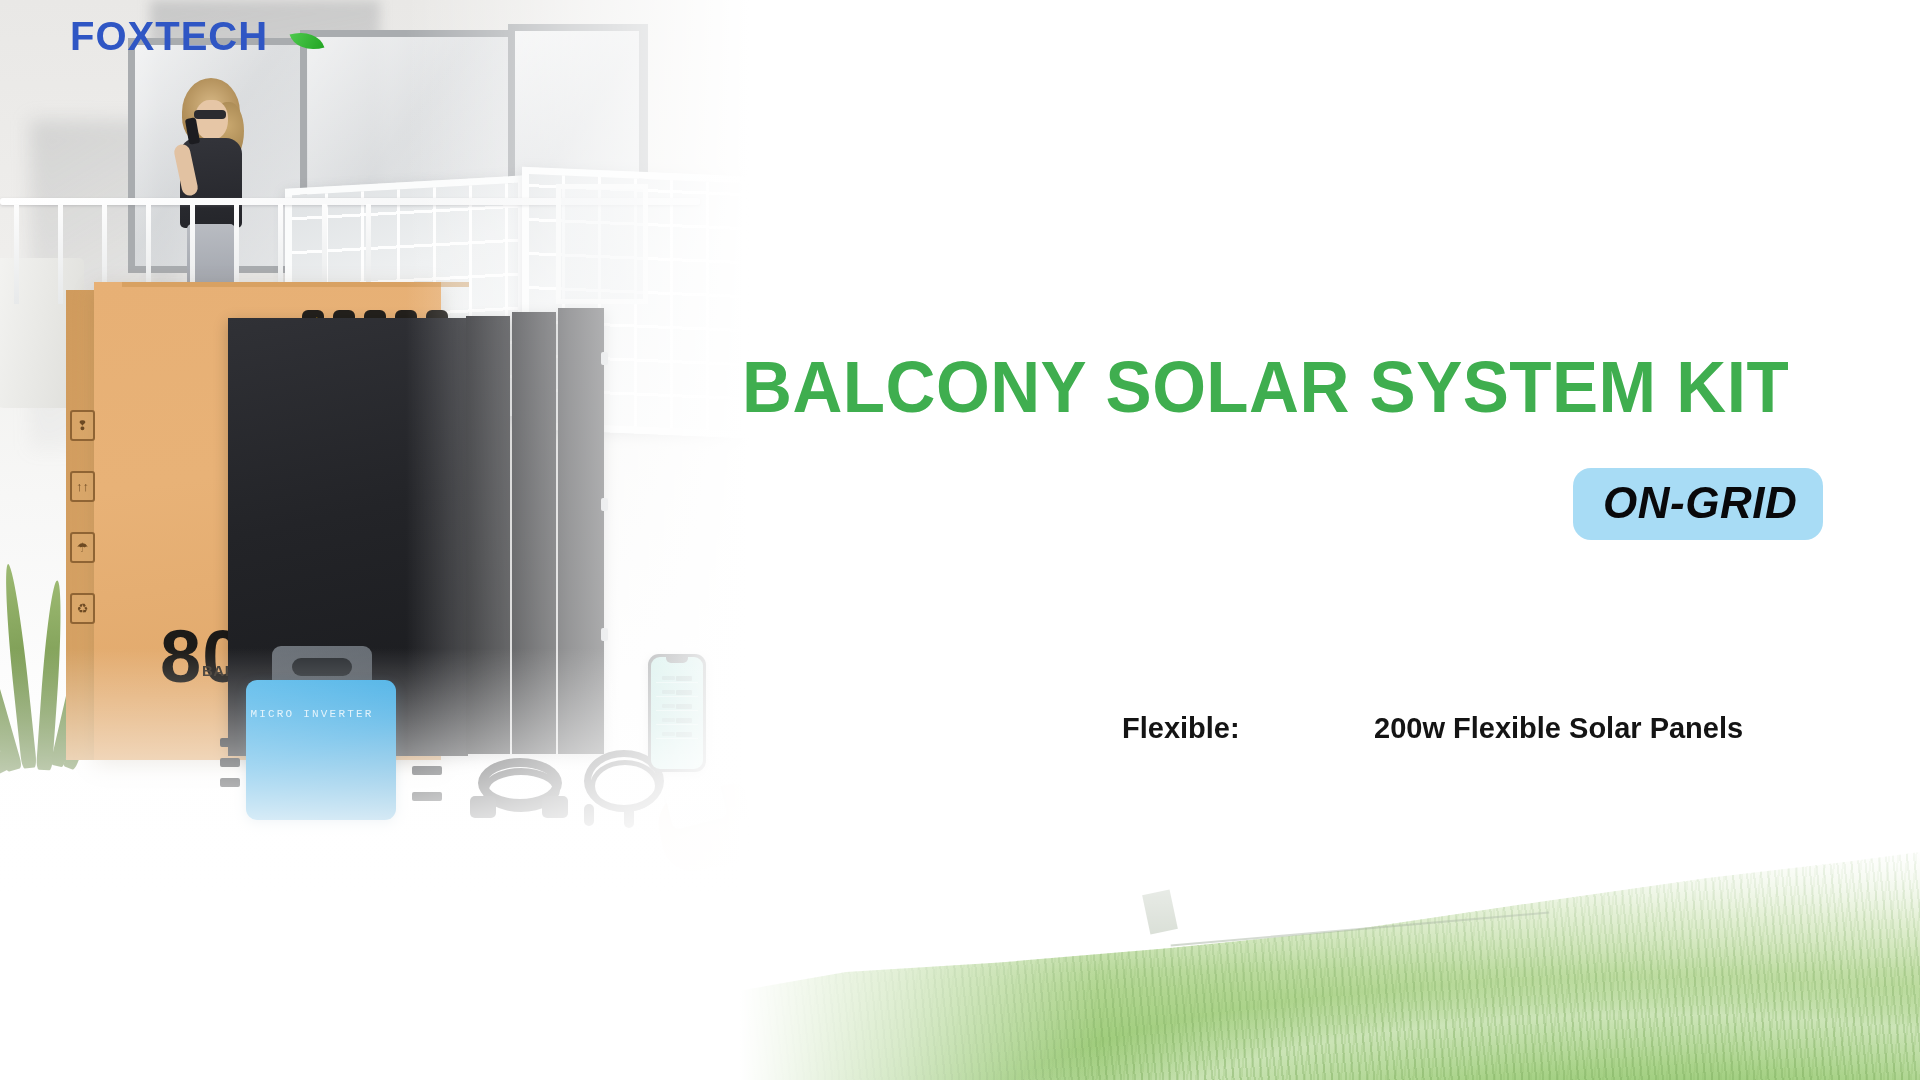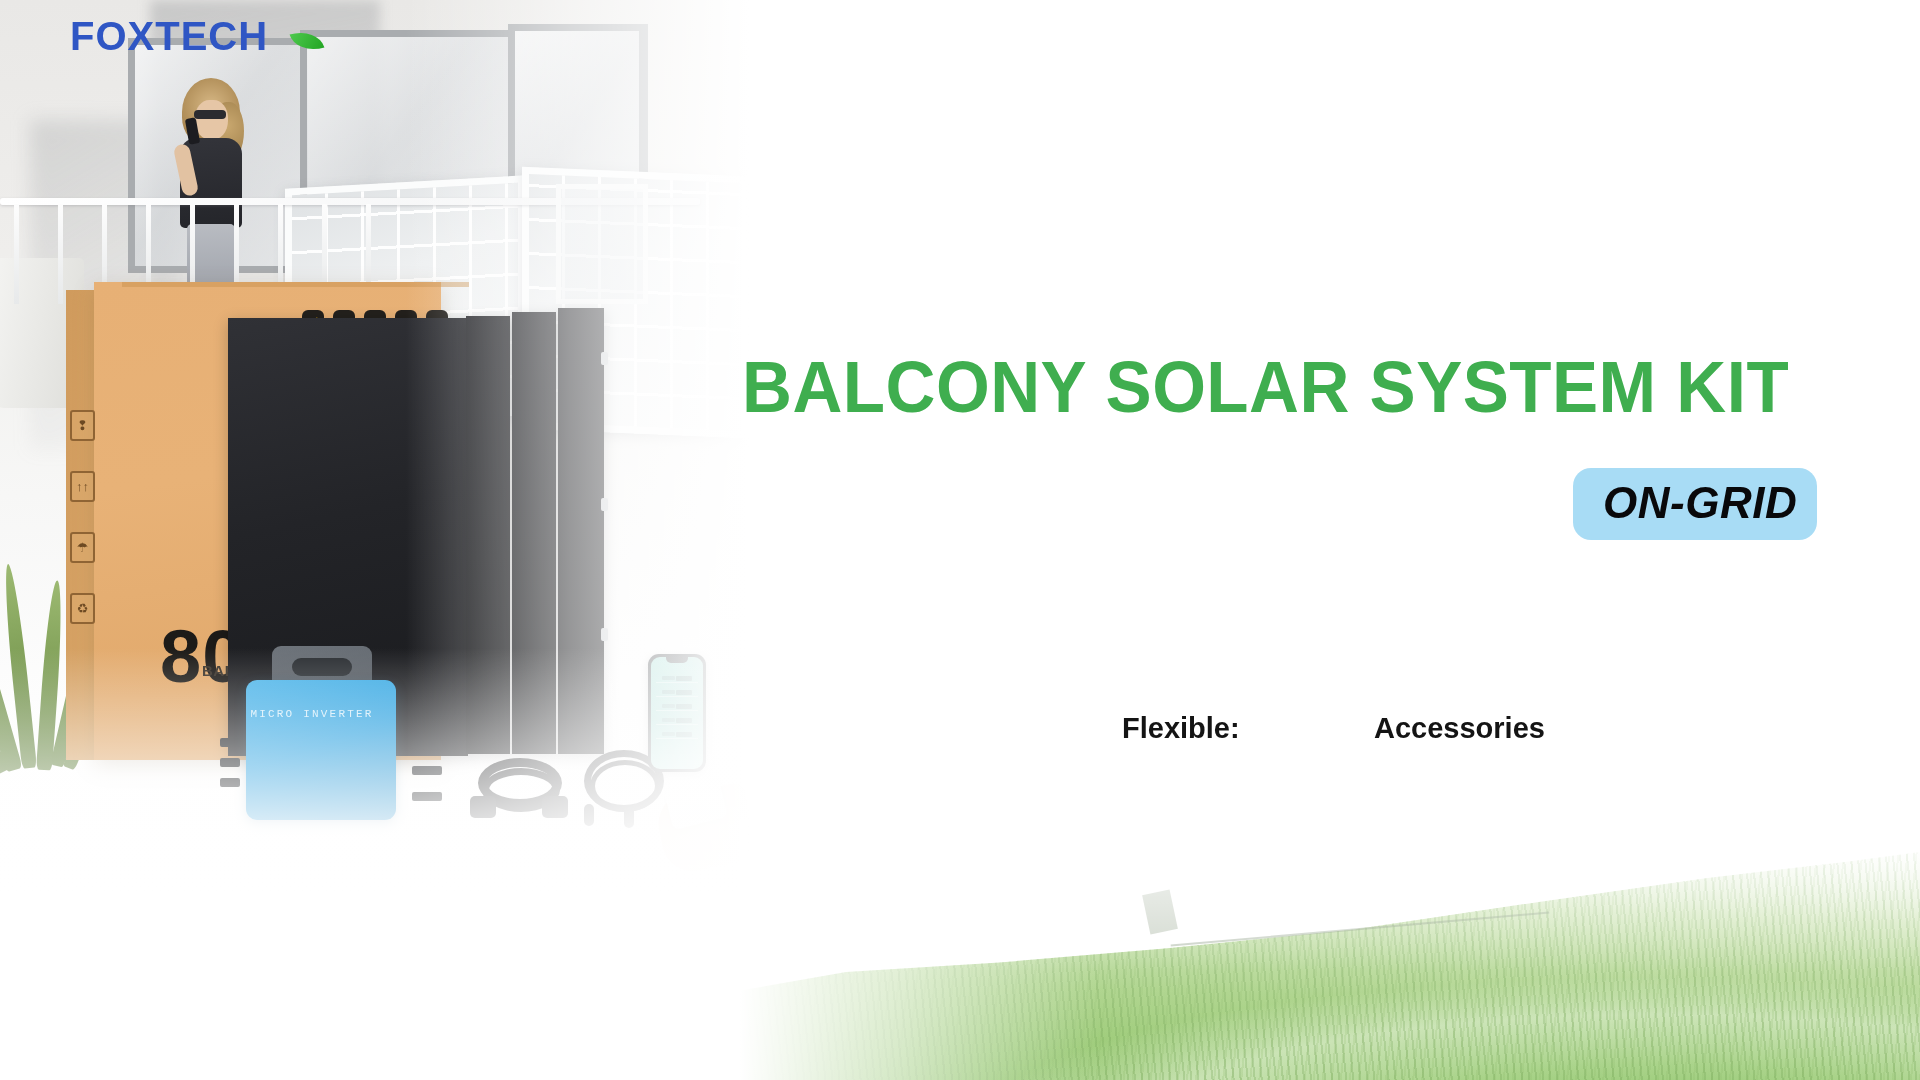--- a/index.html
+++ b/index.html
@@ -344,21 +344,21 @@
   .title {
     position:absolute; left:742px; top:346px; z-index:30;
     font-size:72px; font-weight:700; color:#3fae4f;
     letter-spacing:.5px; white-space:nowrap;
     font-family:"Liberation Sans Narrow","Liberation Sans", sans-serif;
     transform:scaleX(.96); transform-origin:left center;
   }
   .badge {
     position:absolute; left:1573px; top:468px; z-index:30;
     background:#a8dcf5; border-radius:18px;
-    padding:10px 20px 12px 30px;
+    padding:10px 26px 12px 30px;
   }
   .badge-text {
     font-size:44px; font-weight:700; font-style:italic; color:#09090b;
     letter-spacing:.5px; white-space:nowrap;
     font-family:"Liberation Sans", sans-serif;
   }
   .package-block { position:absolute; left:1122px; top:712px; z-index:30; }
   .pkg-label {
     position:absolute; left:0; top:0;
     font-size:29px; font-weight:700; color:#141414; white-space:nowrap;
@@ -546,17 +546,17 @@
 
   <div class="title">BALCONY SOLAR SYSTEM KIT</div>
 
   <div class="badge">
     <span class="badge-text">ON-GRID</span>
   </div>
 
   <div class="package-block">
     <div class="pkg-label">Flexible:</div>
     <div class="pkg-items">
-      <div class="pkg-item">Accessories</div>
+      <div class="pkg-item">200w Flexible Solar Panels</div>
     </div>
   </div>
 
 </div>
 
 </body></html>

